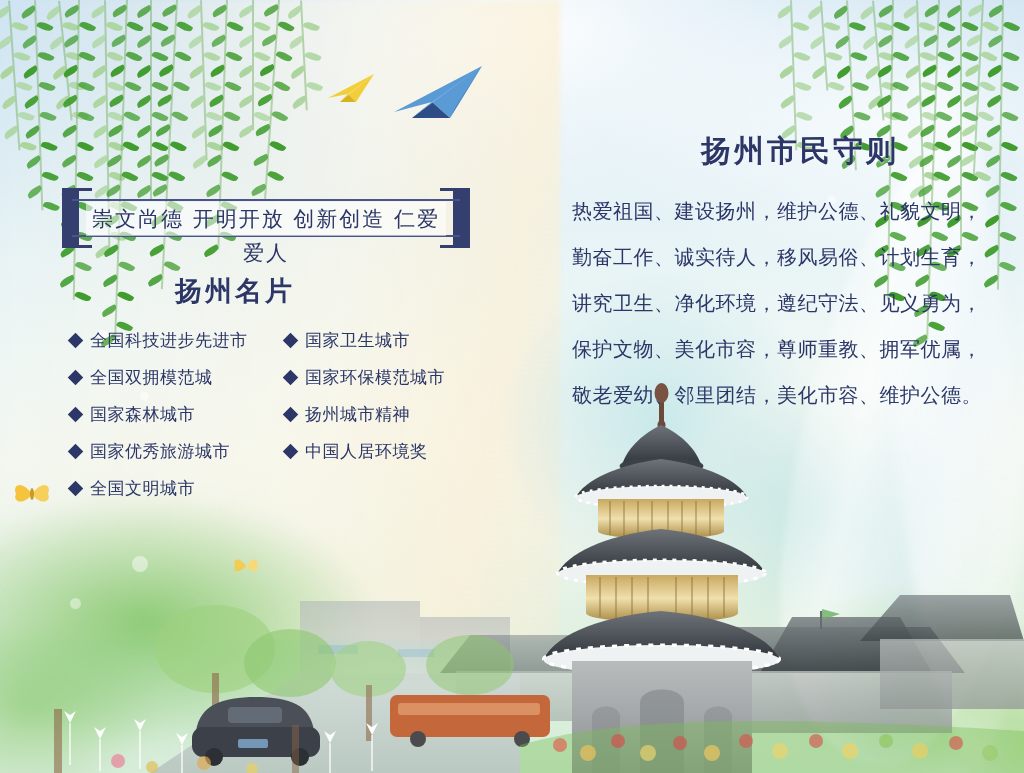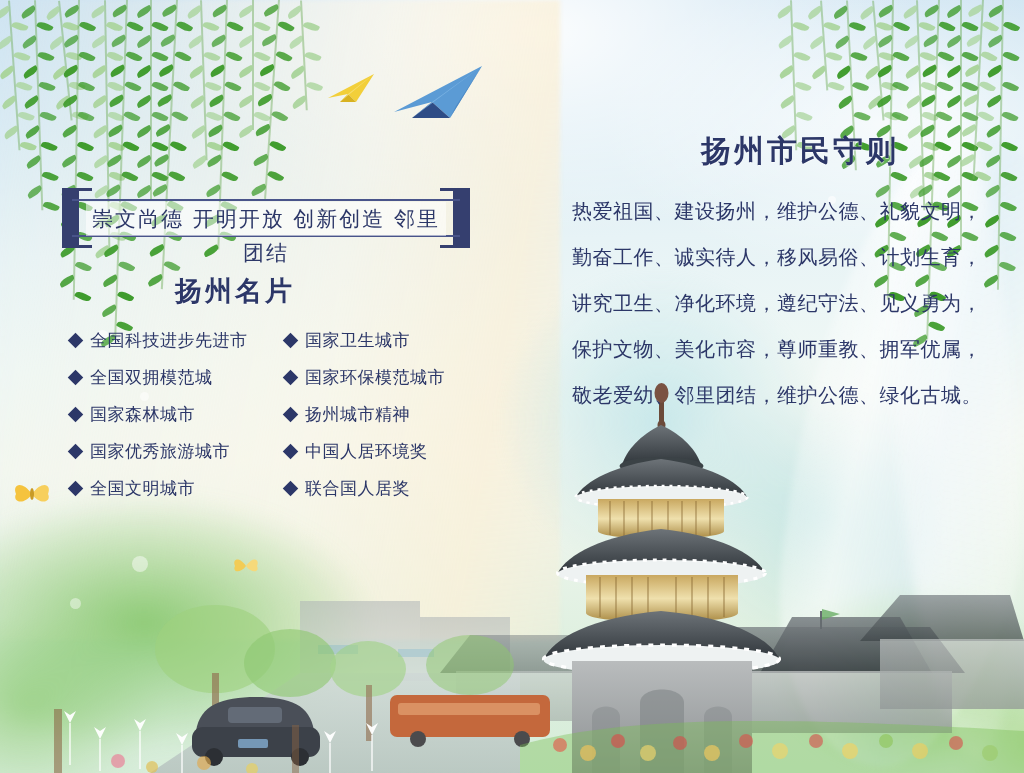--- a/index.html
+++ b/index.html
@@ -752,21 +752,21 @@
 
     <div class="motto-wrap">
       <div class="motto-bar-l"></div>
       <div class="motto-bar-r"></div>
       <div class="motto-line t1"></div>
       <div class="motto-line t2"></div>
       <div class="motto-line b1"></div>
       <div class="motto-line b2"></div>
       <div class="motto-line top-full"></div>
       <div class="motto-line bot-full"></div>
-      <div class="motto-text">崇文尚德  开明开放  创新创造  邻里团结</div>
+      <div class="motto-text">崇文尚德  开明开放  创新创造  仁爱爱人</div>
     </div>
 
     <div class="h-card">扬州名片</div>
 
     <div class="card-list">
       <div class="card-col c1" id="cardCol1">
           <div class="card-item">
             <span class="dia"></span>
             <span>全国科技进步先进市</span>
           </div>
@@ -797,32 +797,28 @@
             <span>国家环保模范城市</span>
           </div>
           <div class="card-item">
             <span class="dia"></span>
             <span>扬州城市精神</span>
           </div>
           <div class="card-item">
             <span class="dia"></span>
             <span>中国人居环境奖</span>
           </div>
-          <div class="card-item">
-            <span class="dia"></span>
-            <span>联合国人居奖</span>
-          </div>
         </div>
     </div>
   </div>
 
   <div class="col-right">
     <div class="h-rules">扬州市民守则</div>
     <div class="rules-body" id="rulesBody">
         <div class="rule-line">热爱祖国、建设扬州，维护公德、礼貌文明，</div>
         <div class="rule-line">勤奋工作、诚实待人，移风易俗、计划生育，</div>
         <div class="rule-line">讲究卫生、净化环境，遵纪守法、见义勇为，</div>
         <div class="rule-line">保护文物、美化市容，尊师重教、拥军优属，</div>
-        <div class="rule-line">敬老爱幼、邻里团结，维护公德、绿化古城。</div>
+        <div class="rule-line">敬老爱幼、邻里团结，美化市容、维护公德。</div>
       </div>
   </div>
 
 </div>
 
 </body></html>

